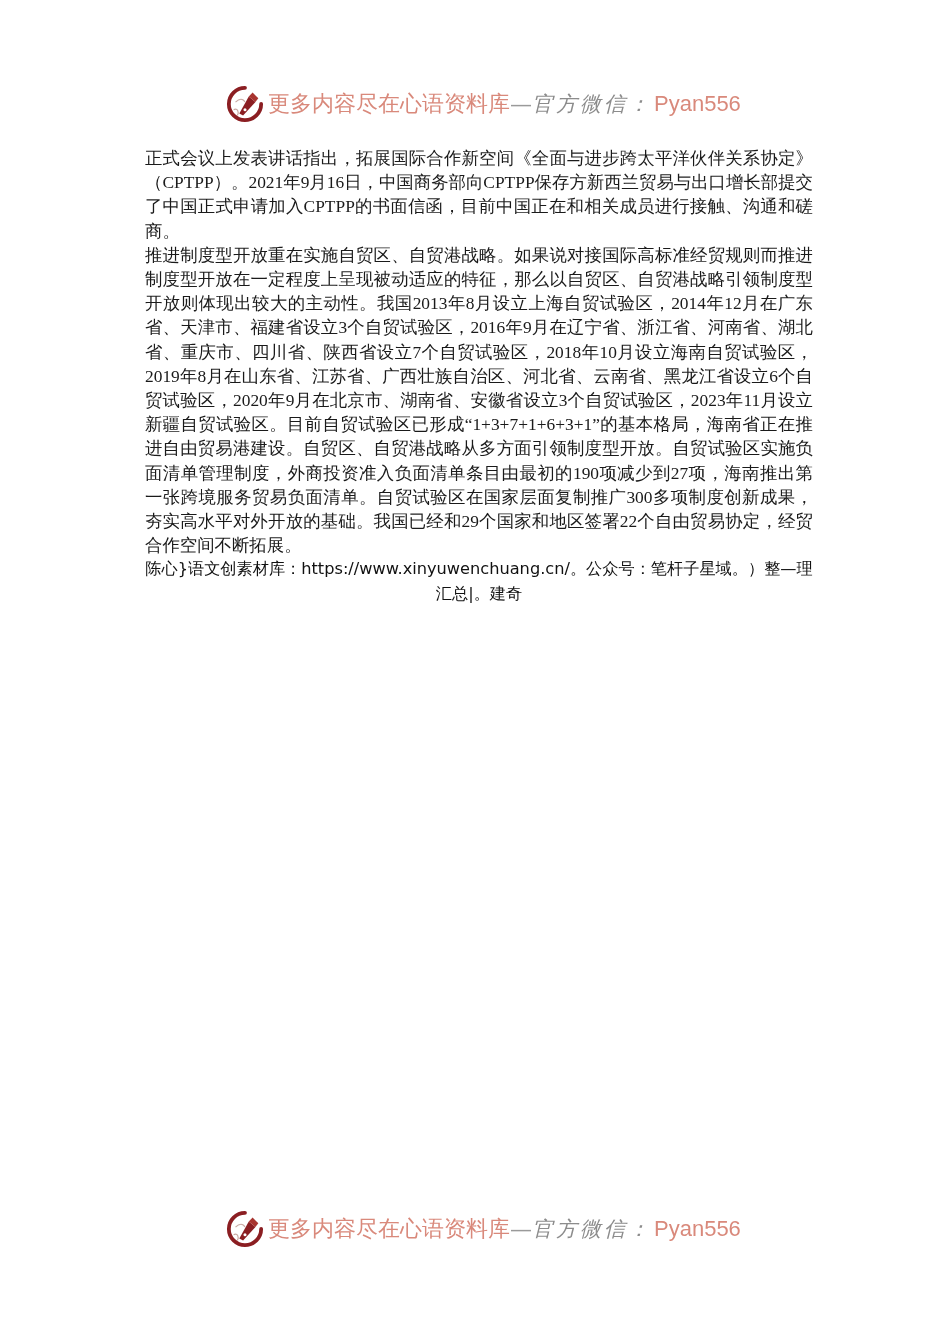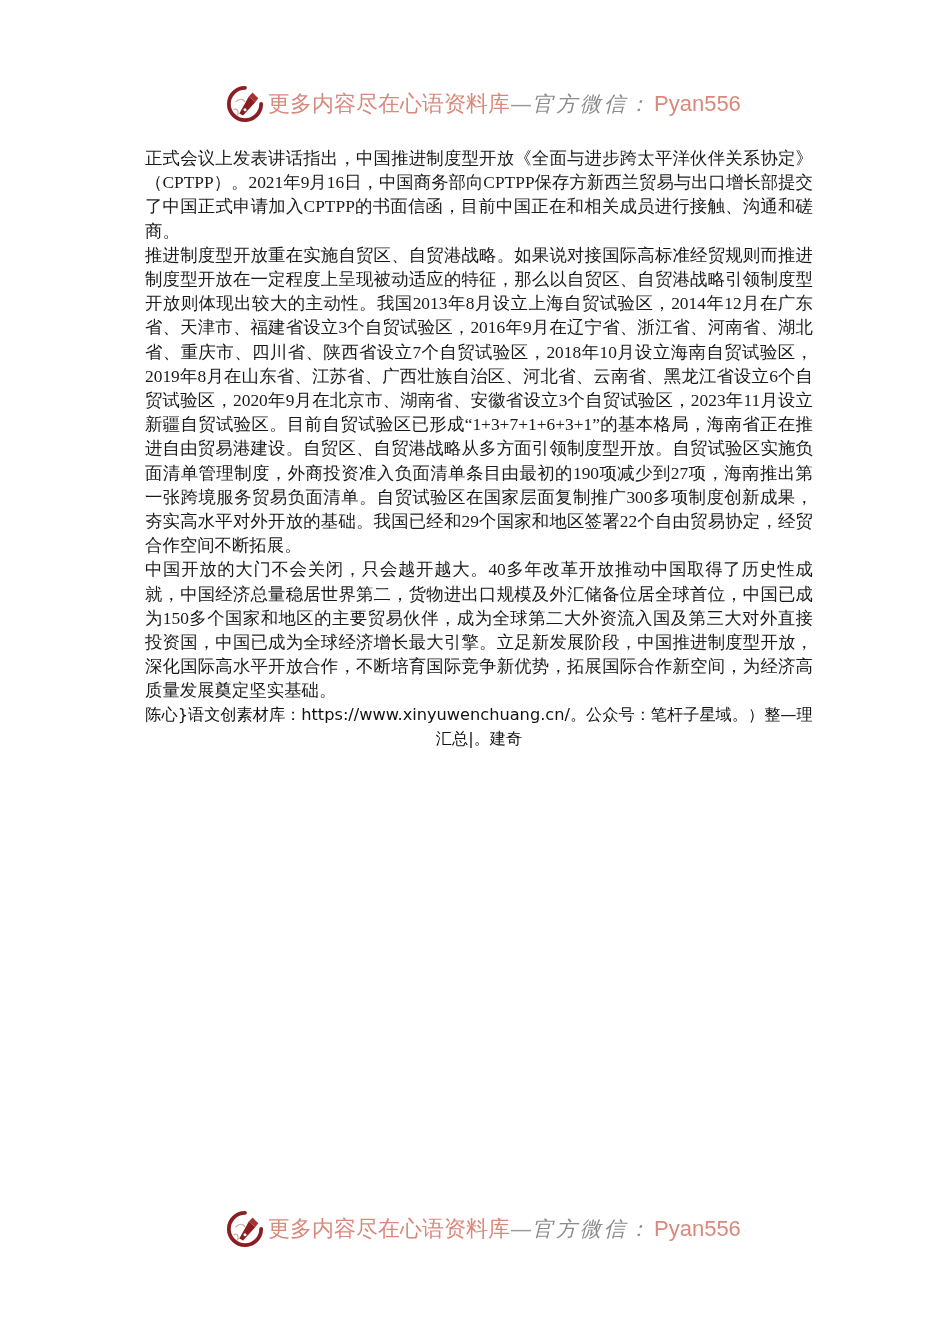--- a/index.html
+++ b/index.html
@@ -94,23 +94,22 @@
     <path d="M8 26 C12 24 14 28 12 32" fill="none" stroke="#c9a9a3" stroke-width="1.2"></path>
     <circle cx="20" cy="26" r="1.6" fill="#ffffff"></circle>
   </svg>
   <span class="banner-main">更多内容尽在心语资料库</span>
   <span class="banner-dash">—</span>
   <span class="banner-wechat">官方微信：</span>
   <span class="banner-id">Pyan556</span>
 </div>
 
 <div class="content">
-  <p>正式会议上发表讲话指出，中国推进制度型开放《全面与进步跨太平洋伙伴关系协定》（CPTPP）。2021年9月16日，中国商务部向CPTPP保存方新西兰贸易与出口增长部提交了中国正式申请加入CPTPP的书面信函，目前中国正在和相关成员进行接触、沟通和磋商。</p>
+  <p>正式会议上发表讲话指出，拓展国际合作新空间《全面与进步跨太平洋伙伴关系协定》（CPTPP）。2021年9月16日，中国商务部向CPTPP保存方新西兰贸易与出口增长部提交了中国正式申请加入CPTPP的书面信函，目前中国正在和相关成员进行接触、沟通和磋商。</p>
   <p>推进制度型开放重在实施自贸区、自贸港战略。如果说对接国际高标准经贸规则而推进制度型开放在一定程度上呈现被动适应的特征，那么以自贸区、自贸港战略引领制度型开放则体现出较大的主动性。我国2013年8月设立上海自贸试验区，2014年12月在广东省、天津市、福建省设立3个自贸试验区，2016年9月在辽宁省、浙江省、河南省、湖北省、重庆市、四川省、陕西省设立7个自贸试验区，2018年10月设立海南自贸试验区，2019年8月在山东省、江苏省、广西壮族自治区、河北省、云南省、黑龙江省设立6个自贸试验区，2020年9月在北京市、湖南省、安徽省设立3个自贸试验区，2023年11月设立新疆自贸试验区。目前自贸试验区已形成“1+3+7+1+6+3+1”的基本格局，海南省正在推进自由贸易港建设。自贸区、自贸港战略从多方面引领制度型开放。自贸试验区实施负面清单管理制度，外商投资准入负面清单条目由最初的190项减少到27项，海南推出第一张跨境服务贸易负面清单。自贸试验区在国家层面复制推广300多项制度创新成果，夯实高水平对外开放的基础。我国已经和29个国家和地区签署22个自由贸易协定，经贸合作空间不断拓展。</p>
-  <p>中国开放的大门不会关闭，只会越开越大。40多年改革开放推动中国取得了历史性成就，中国经济总量稳居世界第二，货物进出口规模及外汇储备位居全球首位，中国已成为150多个国家和地区的主要贸易伙伴，成为全球第二大外资流入国及第三大对外直接投资国，中国已成为全球经济增长最大引擎。立足新发展阶段，中国推进制度型开放，深化国际高水平开放合作，不断培育国际竞争新优势，拓展国际合作新空间，为经济高质量发展奠定坚实基础。</p>
   <p class="note">陈心}语文创素材库：https://www.xinyuwenchuang.cn/。公众号：笔杆子星域。）整—理汇总|。建奇</p>
 </div>
 
 <div class="banner bottom">
   <svg class="logo" viewBox="0 0 40 40">
     <path d="M20 3 A17 17 0 1 0 37 20" fill="none" stroke="#8b1e22" stroke-width="4" stroke-linecap="round"></path>
     <path d="M14 30 L24 12 L31 18 L18 32 Z" fill="#8b1e22"></path>
     <path d="M24 12 L28 8 L34 14 L31 18 Z" fill="#a8342f"></path>
     <path d="M10 18 C14 14 18 14 20 18" fill="none" stroke="#c9a9a3" stroke-width="1.2"></path>
     <path d="M8 26 C12 24 14 28 12 32" fill="none" stroke="#c9a9a3" stroke-width="1.2"></path>

